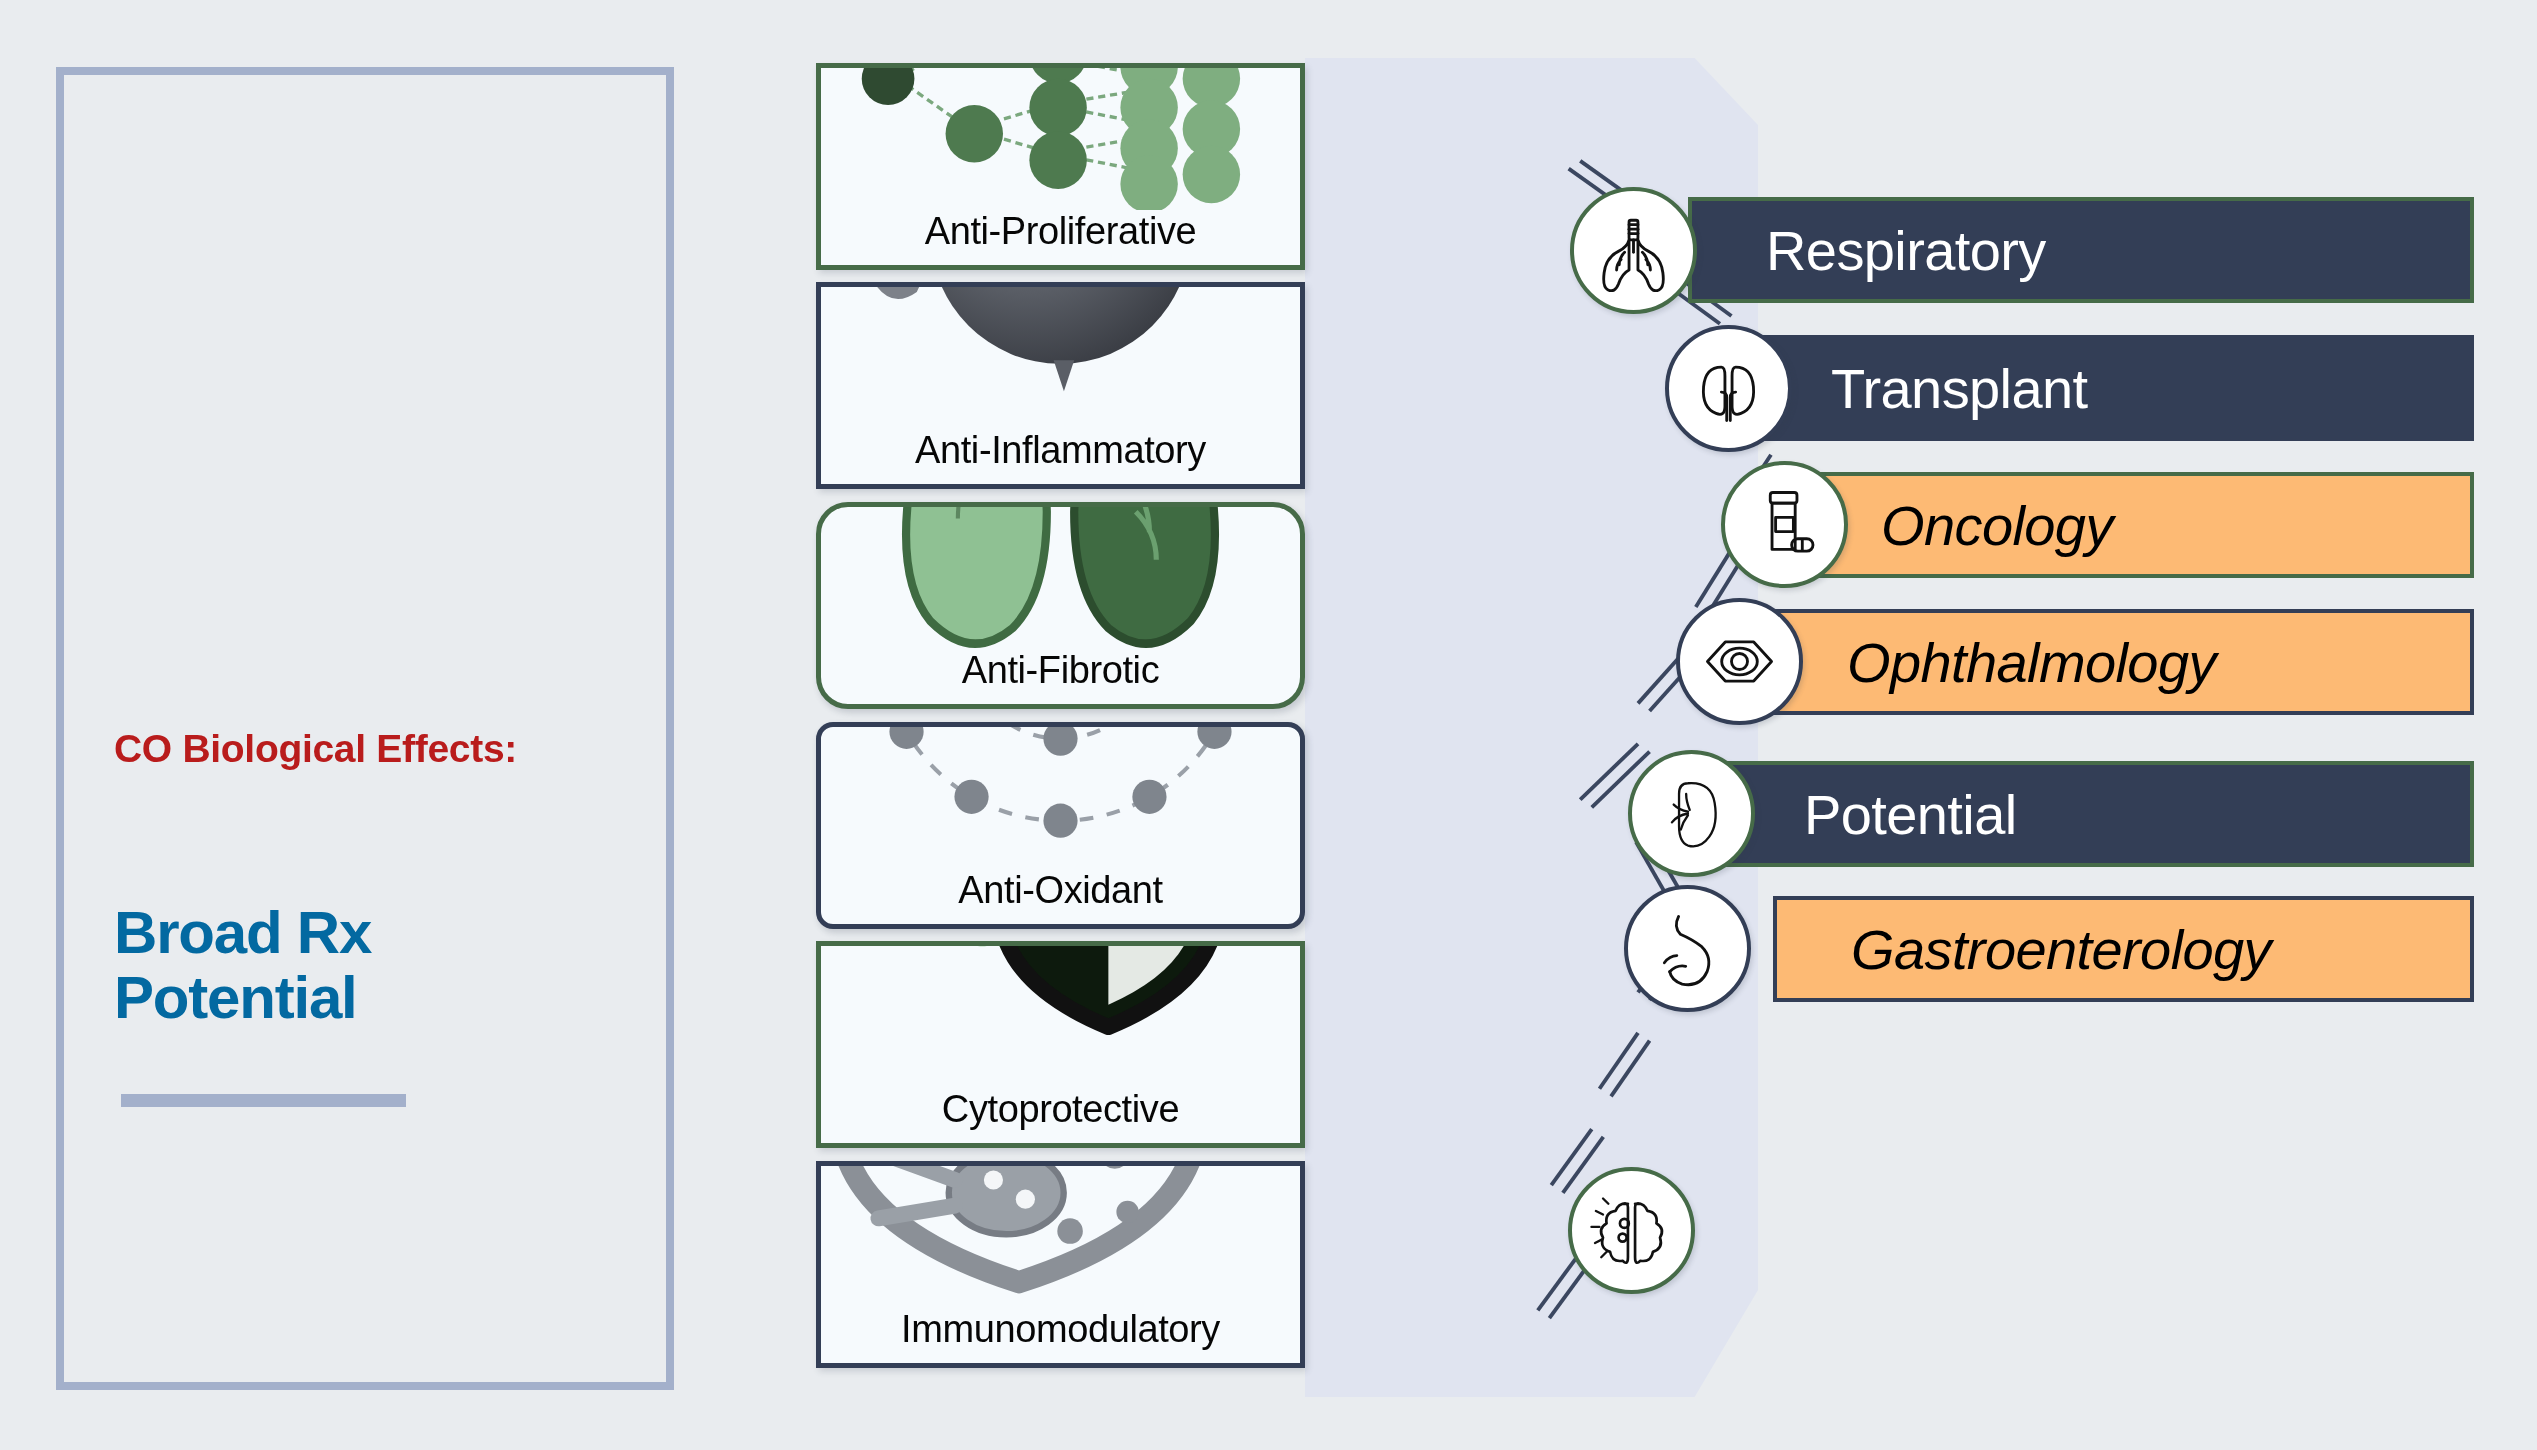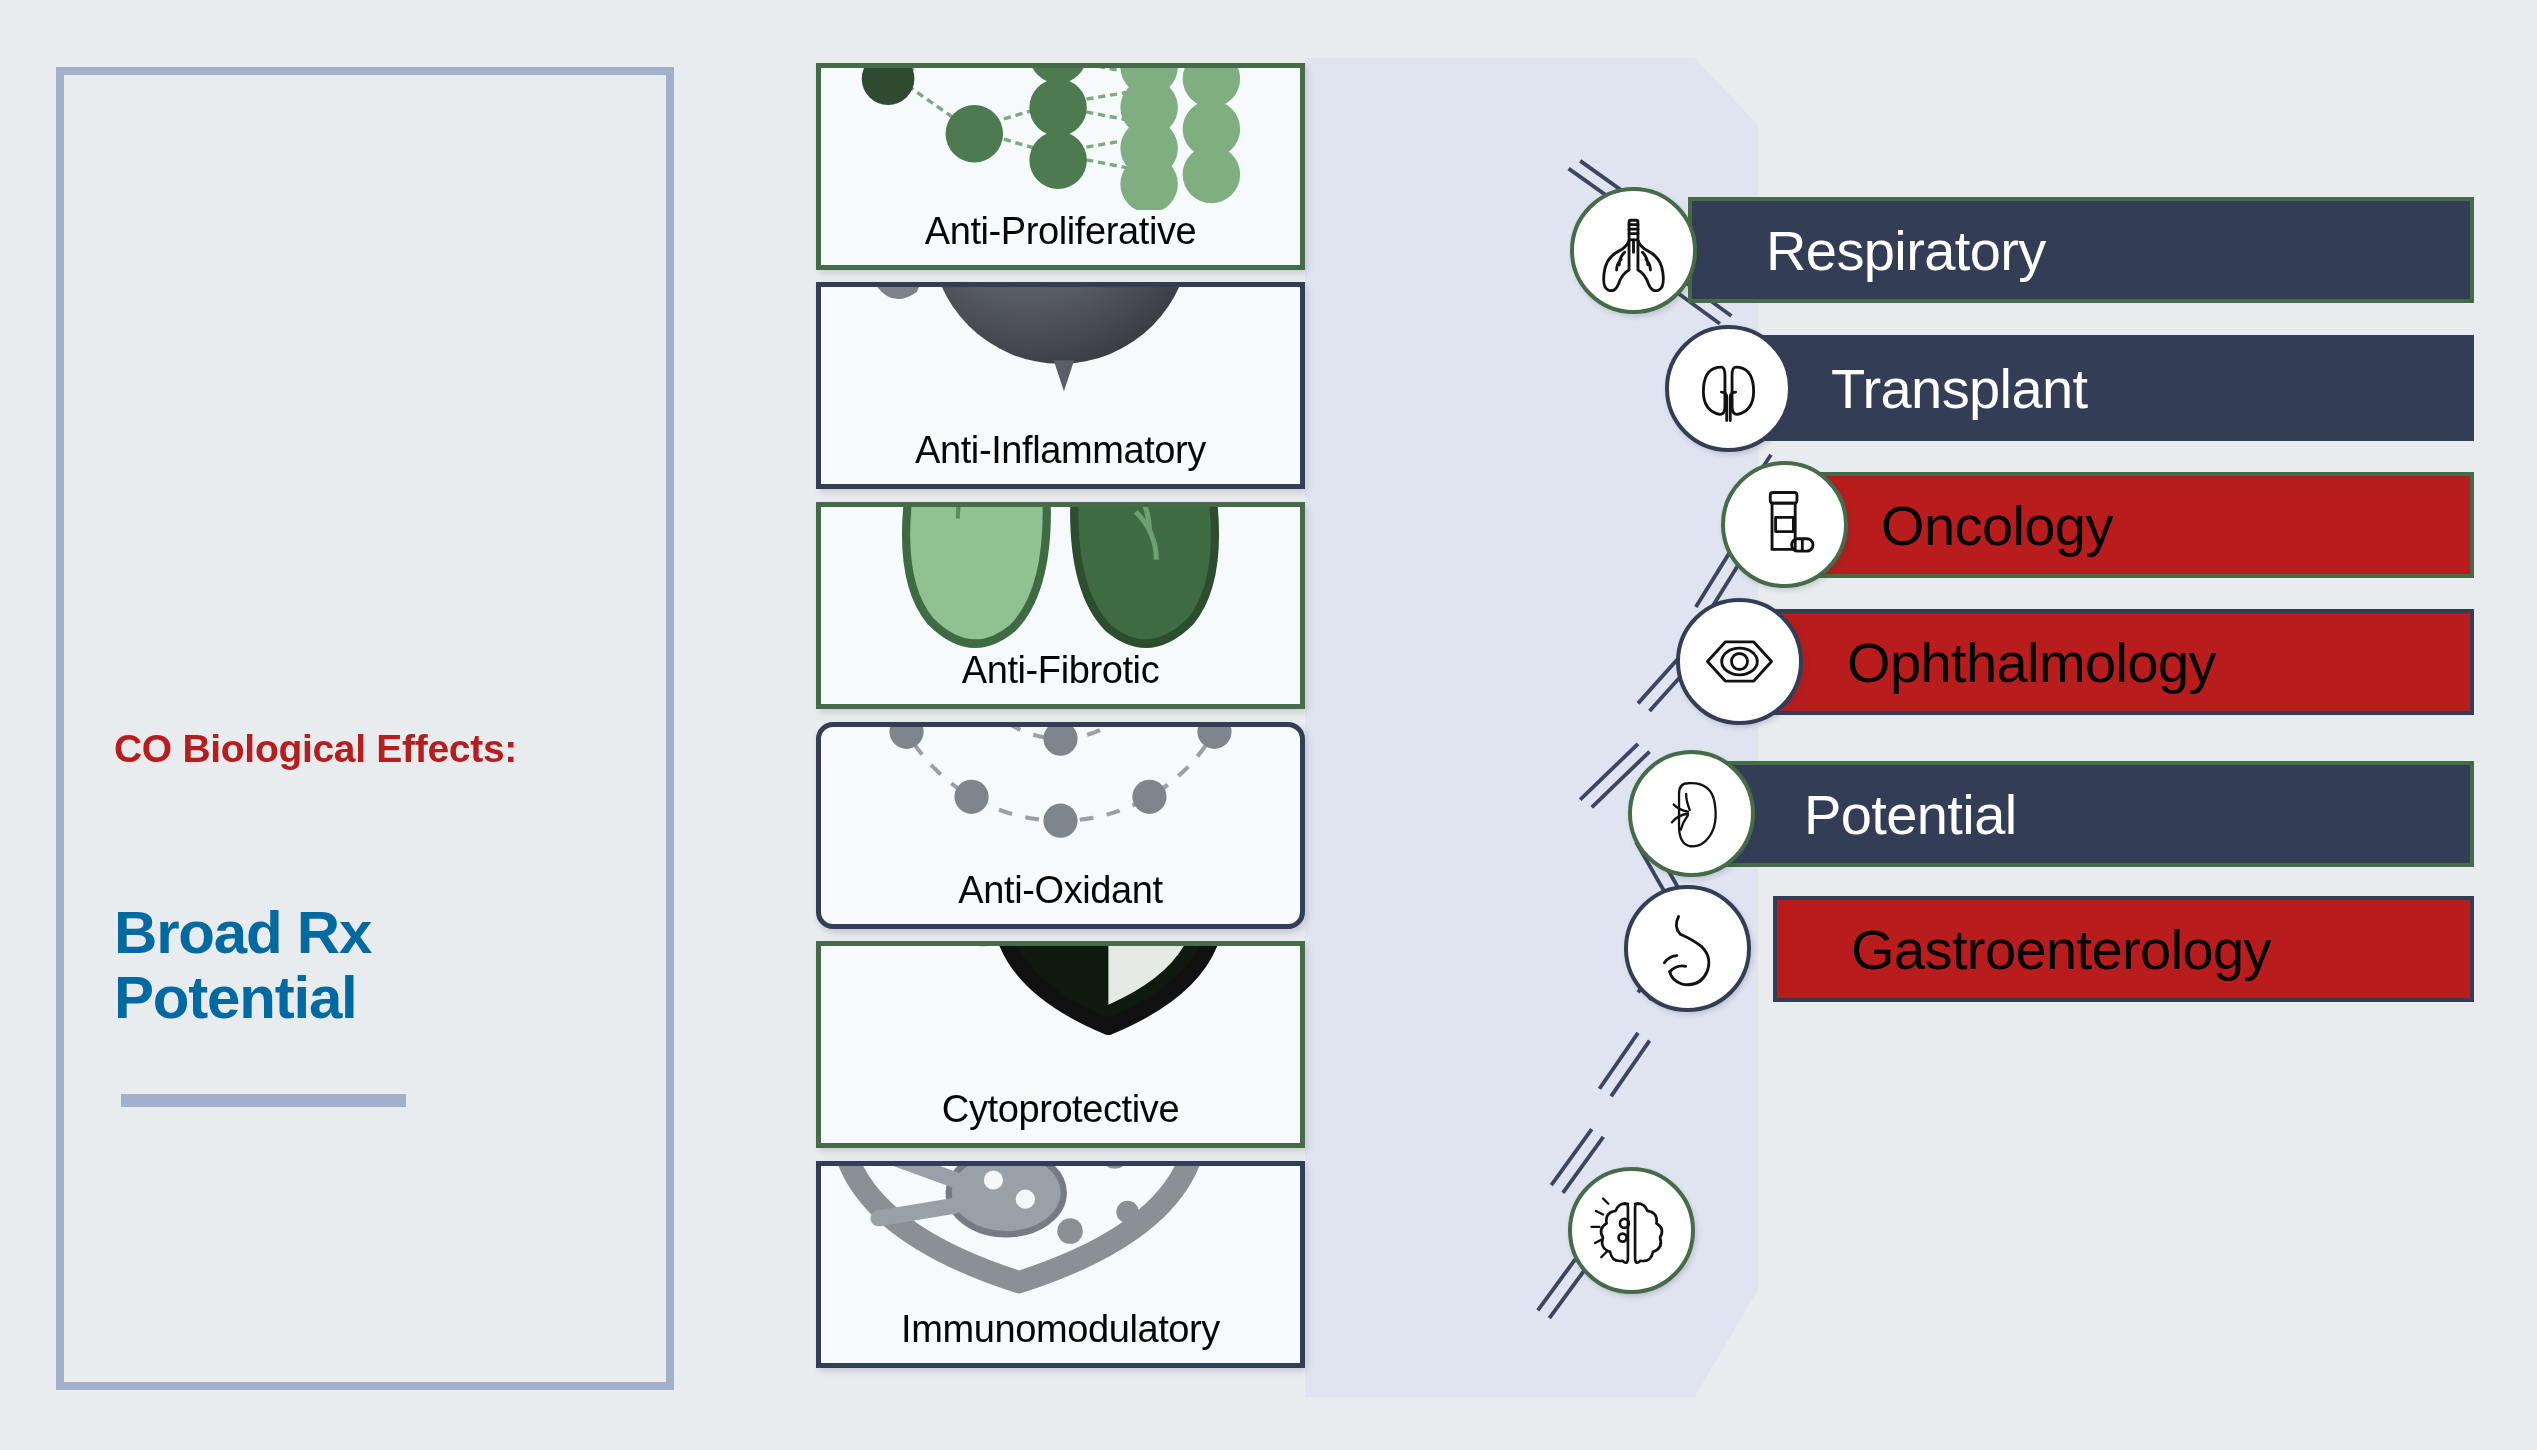--- a/index.html
+++ b/index.html
@@ -102,21 +102,21 @@
 
   .ta-bar {
     position: absolute;
     height: 106px;
     box-sizing: border-box;
     display: flex;
     align-items: center;
     z-index: 5;
   }
   .ta-bar.fill-dark { background: #333e56; }
-  .ta-bar.fill-light { background: #b91c1c; }
+  .ta-bar.fill-light { background: #fdba74; font-style: italic; }
   .ta-bar.b-green { border: 4.8px solid #466b48; }
   .ta-bar.b-navy  { border: 4.8px solid #333e56; }
 
   .ta-label {
     font-size: 56px;
     letter-spacing: -0.6px;
     white-space: nowrap;
     margin-left: 74px;
   }
   .ta-label.on-dark  { color: #ffffff; }
@@ -210,21 +210,21 @@
           <path d="M36 70 q-16 8 -20 18 q5 7 12 2 q5 -11 13 -15 z"></path>
         </g>
         <circle cx="70" cy="73" r="38" fill="url(#macro)"></circle>
         <ellipse cx="56" cy="58" rx="12" ry="8" fill="#a7abb2" opacity="0.55"></ellipse>
         <path d="M68 110 l3 9 l3 -9 z" fill="#5a5e66"></path>
       </svg>
     </div>
     <div class="effect-label">Anti-Inflammatory</div>
   </div>
 
-  <div class="effect-card green" style="top:502px;height:207px;">
+  <div class="effect-card green" style="top:502px;height:207px;border-radius:32px;">
     <div class="effect-icon">
       <svg viewBox="0 0 140 132" aria-hidden="true">
         <rect x="64" y="6" width="12" height="34" rx="3" fill="#8fc193" stroke="#3f6b42" stroke-width="2"></rect>
         <g stroke="#3f6b42" stroke-width="1.6">
           <line x1="64" y1="12" x2="76" y2="12"></line>
             <line x1="64" y1="19" x2="76" y2="19"></line>
           <line x1="64" y1="26" x2="76" y2="26"></line>
             <line x1="64" y1="33" x2="76" y2="33"></line>
         </g>
         <path d="M64 40 q-4 6 -14 10 q-20 8 -24 34 q-4 28 6 40 q12 12 24 2 q10 -10 10 -34 z" fill="#8fc193" stroke="#3f6b42" stroke-width="2.4"></path>

